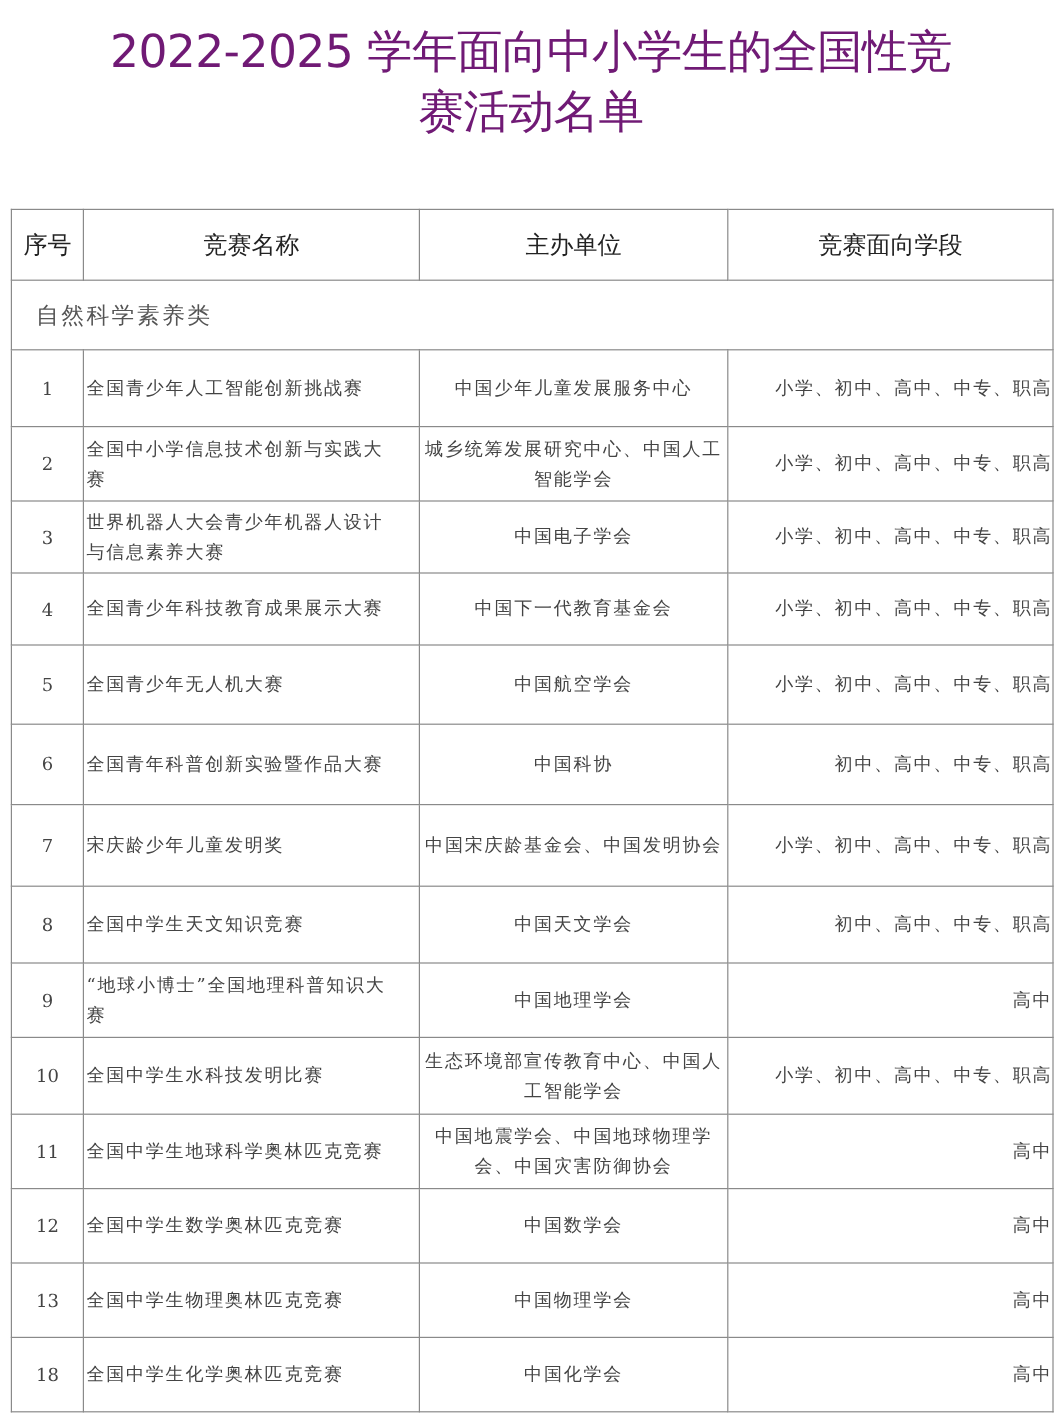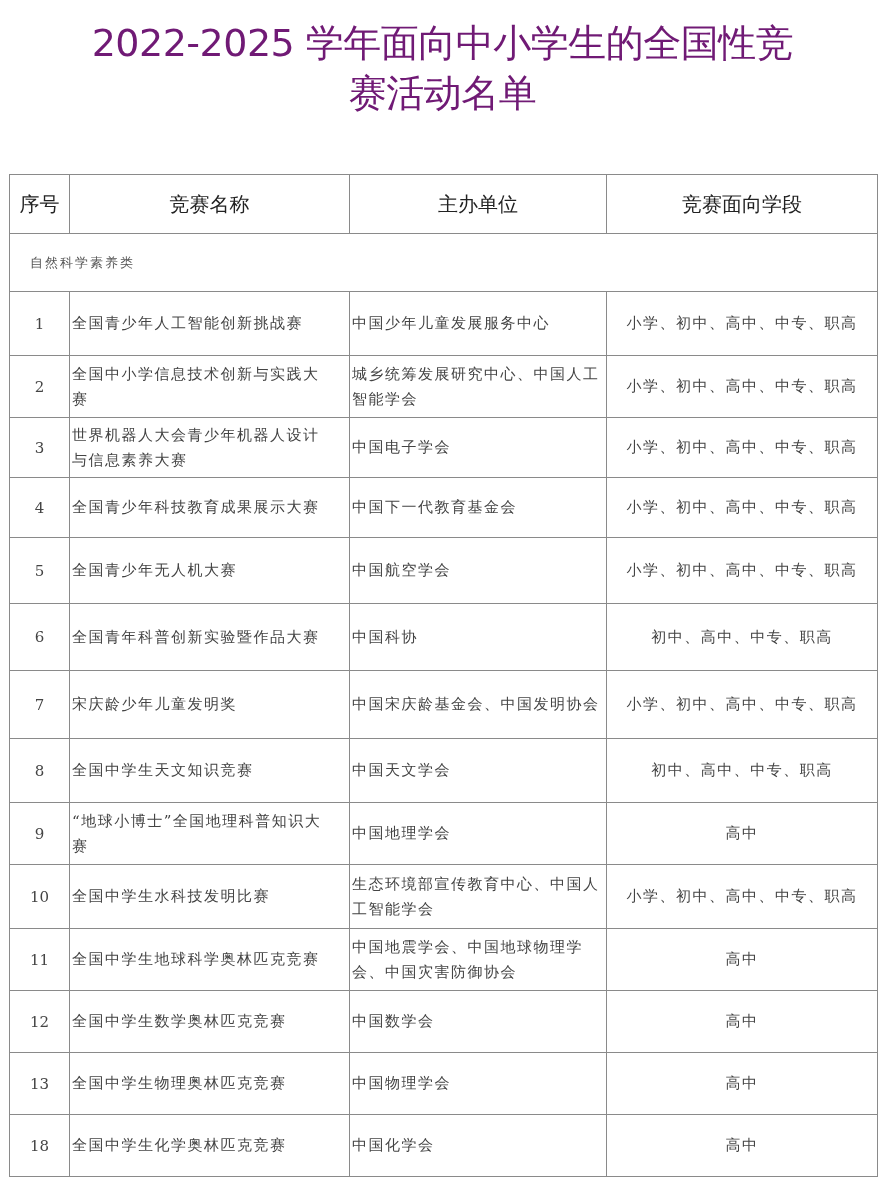--- a/index.html
+++ b/index.html
@@ -10,25 +10,25 @@
     font-size: 38px; line-height: 50px; color: #701a75; letter-spacing: -0.5px;
   }
   table {
     position: absolute; left: 9px; top: 174px; width: 868px;
     border-collapse: collapse; table-layout: fixed;
     font-family: "DejaVu Serif", "Liberation Serif", serif;
   }
   td, th { border: 1.5px solid #8a8a8a; padding: 0; vertical-align: middle; }
   th { height: 58px; font-size: 20px; font-weight: normal; color: #222;
        font-family: "DejaVu Sans", "Liberation Sans", sans-serif; }
-  .cat td { height: 57px; font-size: 13px; color: #555; padding-left: 20px; letter-spacing: 2px; font-family: Liberation Serif, serif; }
+  .cat td { height: 57px; font-size: 19px; color: #555; padding-left: 20px; letter-spacing: 2px; font-family: Liberation Serif, serif; }
   .num { text-align: center; font-size: 15px; color: #444; }
   .name { text-align: left; font-size: 15px; color: #444; padding-left: 2px; padding-right: 18px; line-height: 25px; letter-spacing: 1.5px; }
-  .org { text-align: left; font-size: 15px; color: #444; line-height: 25px; letter-spacing: 1.5px; padding: 0 2px; }
-  .lvl { text-align: center; font-size: 15px; color: #444; letter-spacing: 1.5px; }
+  .org { text-align: center; font-size: 15px; color: #444; line-height: 25px; letter-spacing: 1.5px; padding: 0 2px; }
+  .lvl { text-align: right; font-size: 15px; color: #444; letter-spacing: 1.5px; }
 </style>
 </head>
 <body>
 
 <div class="title">
   <div>2022-2025 学年面向中小学生的全国性竞</div>
   <div>赛活动名单</div>
 </div>
 
 <table>

